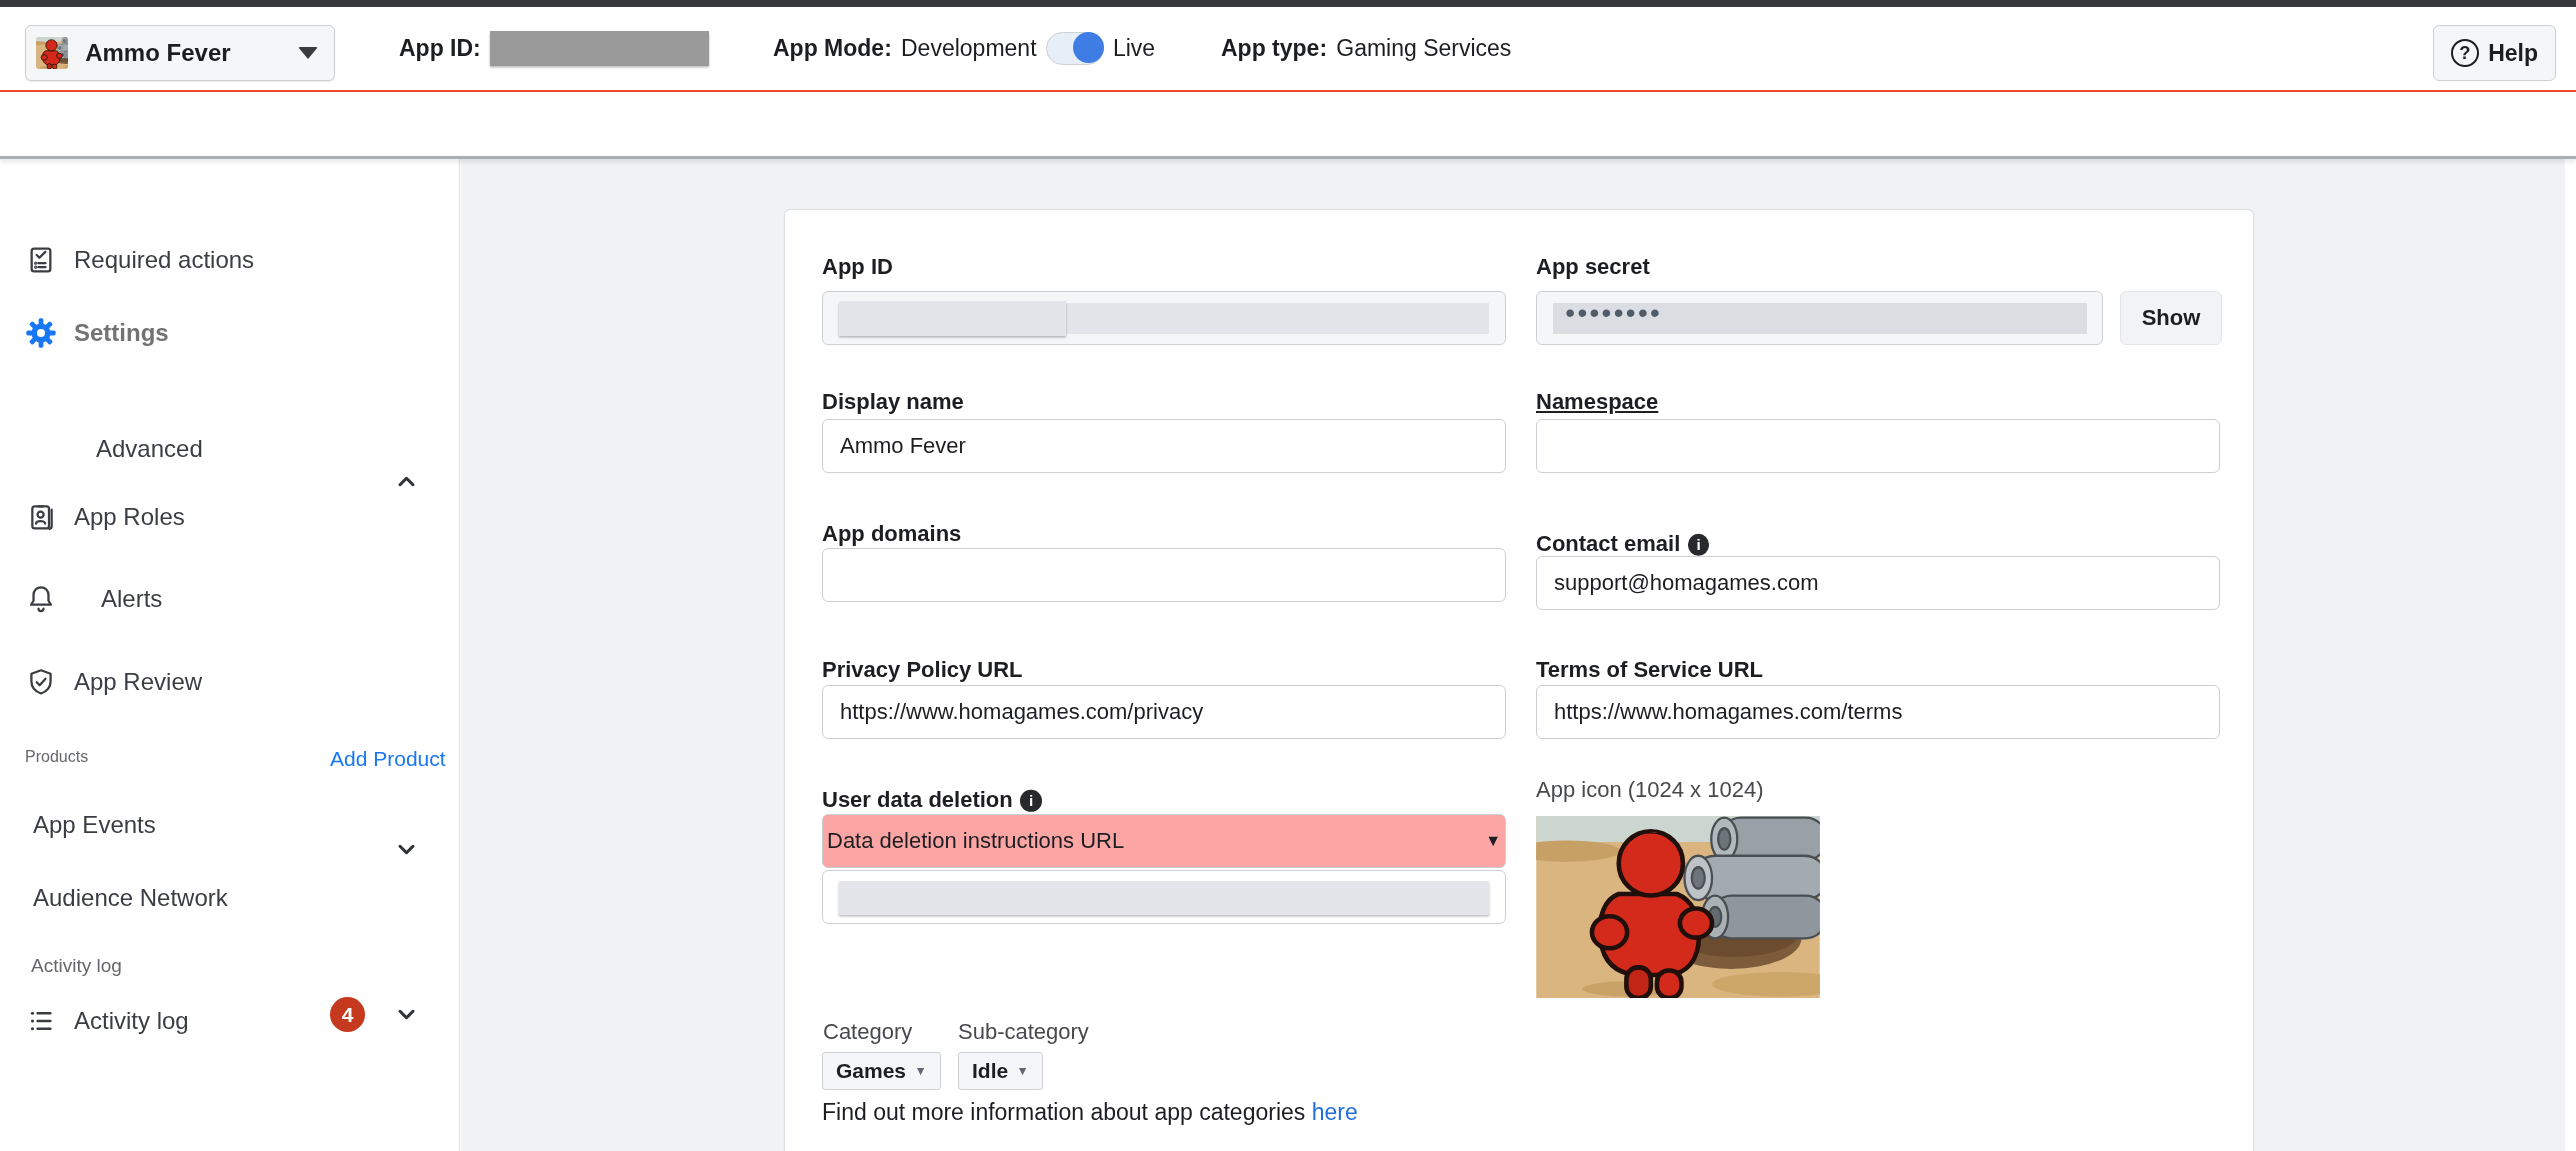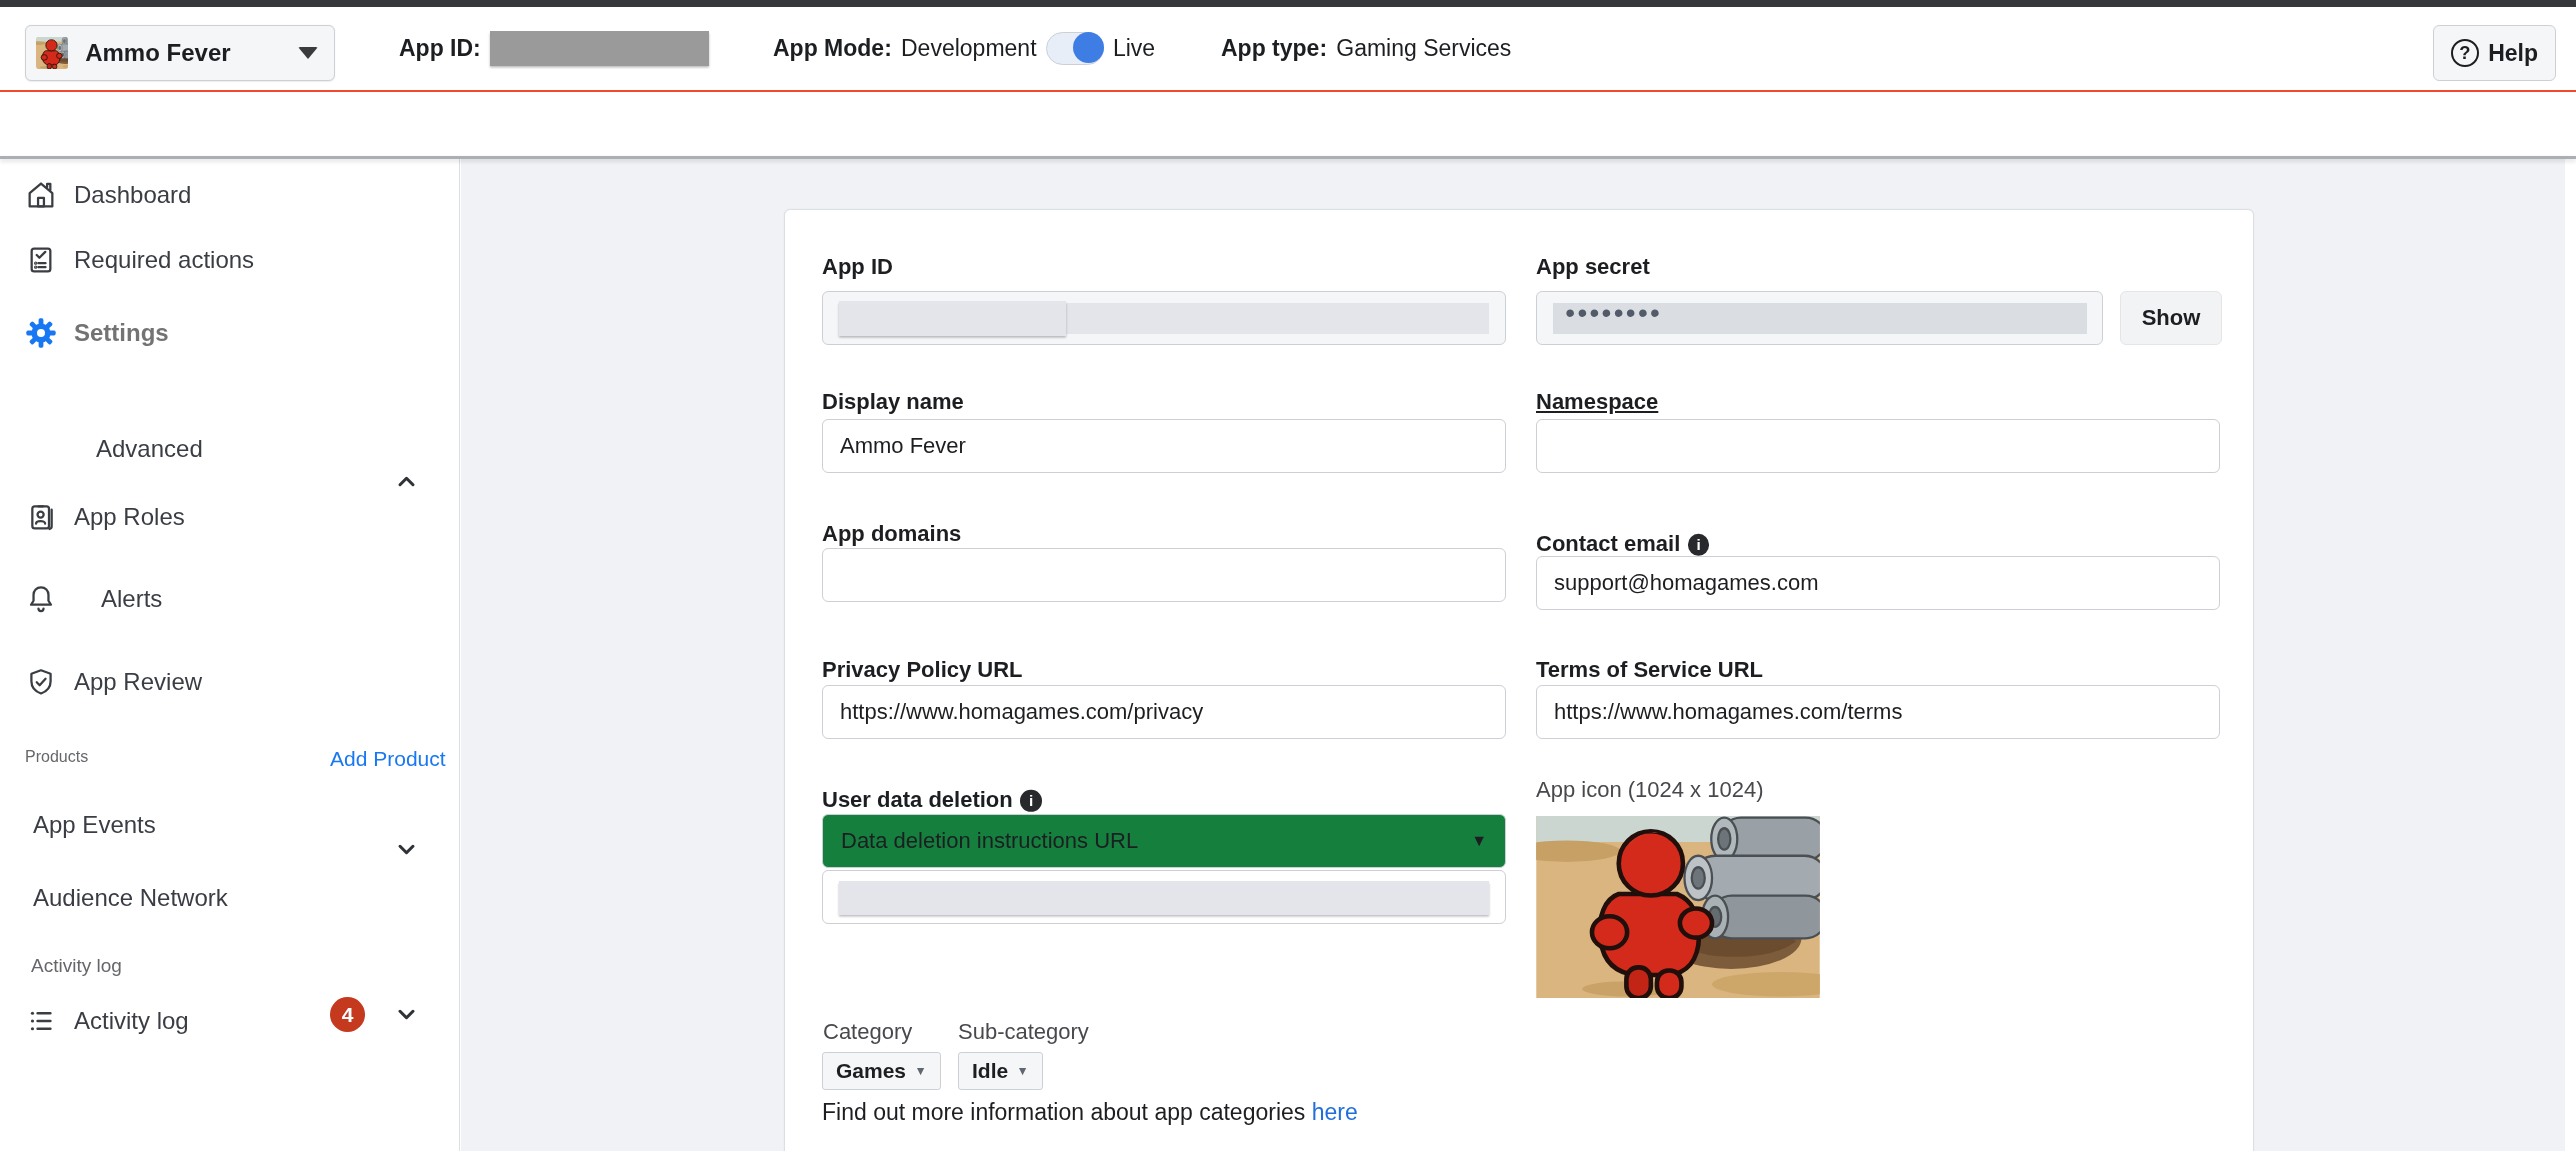--- a/index.html
+++ b/index.html
@@ -74,22 +74,22 @@
             justify-content:center; transform:translateY(0.8px); }
   .fld-input { position:absolute; height:54px; border:0.8px solid #ccd0d5; border-radius:6.1px;
                background:#fff; font-size:22px; color:#1c1e21; padding:0 17px;
                font-family:inherit; width:684px; outline:none; }
   .fld-input.dis { background:#f5f6f7; }
   .innerbar { position:absolute; background:#e3e5ea; }
   .show-btn { position:absolute; left:1335px; top:81px; width:102px; height:54px;
               background:#f2f3f5; border:0.8px solid #e3e5e9; border-radius:6.1px;
               font-size:22px; font-weight:bold; color:#1c1e21; cursor:pointer; font-family:inherit; }
   .select { position:absolute; left:37px; width:684px; height:54px; border:0.8px solid #ccd0d5;
-            border-radius:6.1px; background:#15803d; display:flex; align-items:center;
-            padding:0 18px; font-size:22px; cursor:pointer; }
+            border-radius:6.1px; background:#fca5a5; display:flex; align-items:center;
+            padding:0 4px; font-size:22px; cursor:pointer; }
   .select .cap { margin-left:auto; font-size:16px; color:#1c1e21; }
   .appicon-img { position:absolute; left:751px; top:606px; width:284px; height:182px; }
   .catbtn { position:absolute; top:842px; height:38px; background:#f5f6f7;
             border:0.8px solid #ccd0d5; border-radius:3.1px; display:inline-flex; align-items:center;
             gap:8.4px; padding:0 13px; font-size:21px; font-weight:bold; cursor:pointer; }
   .catbtn .cap { font-size:12.3px; color:#606770; }
   .findout { position:absolute; left:37px; top:889px; font-size:23px; color:#1c1e21; }
   .findout a { color:#216fdb; text-decoration:none; cursor:pointer; }
 </style>
 </head>
@@ -166,30 +166,20 @@
     <span class="q">?</span>
     <span class="t">Help</span>
   </div>
 </div>
 
 <div class="abs redline"></div>
 <div class="abs main-border"></div>
 
 <div class="abs sidebar">
 
-  <div class="abs side-item" style="top:11.5px;">
-    <span class="ic">
-      <svg viewBox="0 0 24 24" width="32" height="32" fill="none" stroke="#3a3d42" stroke-width="1.7" stroke-linejoin="round" stroke-linecap="round">
-        <path d="M3.5 10.6 L12 3.4 L20.5 10.6 V20.6 H3.5 Z"></path>
-          <rect x="9.8" y="14.2" width="4.4" height="6.4"></rect>
-          <path d="M16.6 6.2 V3.6 H19 V8.2"></path>
-      </svg>
-    </span>
-    <span class="lbl">Dashboard</span>
-  </div>
 
   <div class="abs side-item" style="top:77px;">
     <span class="ic">
       <svg viewBox="0 0 24 24" width="32" height="32" fill="none" stroke="#3a3d42" stroke-width="1.7" stroke-linejoin="round" stroke-linecap="round">
         <rect x="5" y="3.5" width="14" height="17" rx="1.8"></rect>
           <polyline points="8.8,8.3 10.8,10.3 15.2,5.9"></polyline>
         <path d="M10 14.4 H15.4 M10 17.4 H15.4"></path>
           <circle cx="8" cy="14.4" r="0.4" fill="#3a3d42"></circle>
           <circle cx="8" cy="17.4" r="0.4" fill="#3a3d42"></circle>
       </svg>

